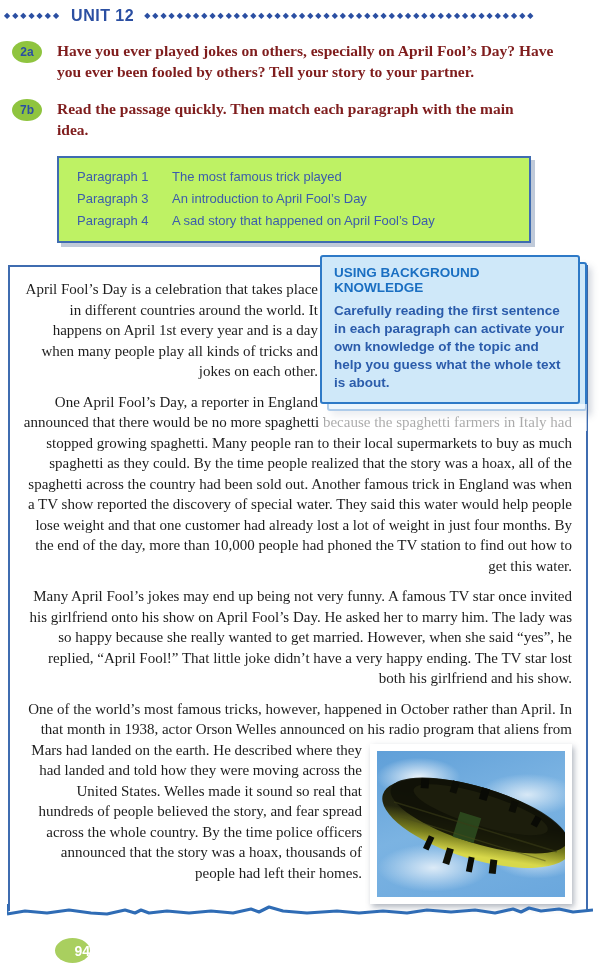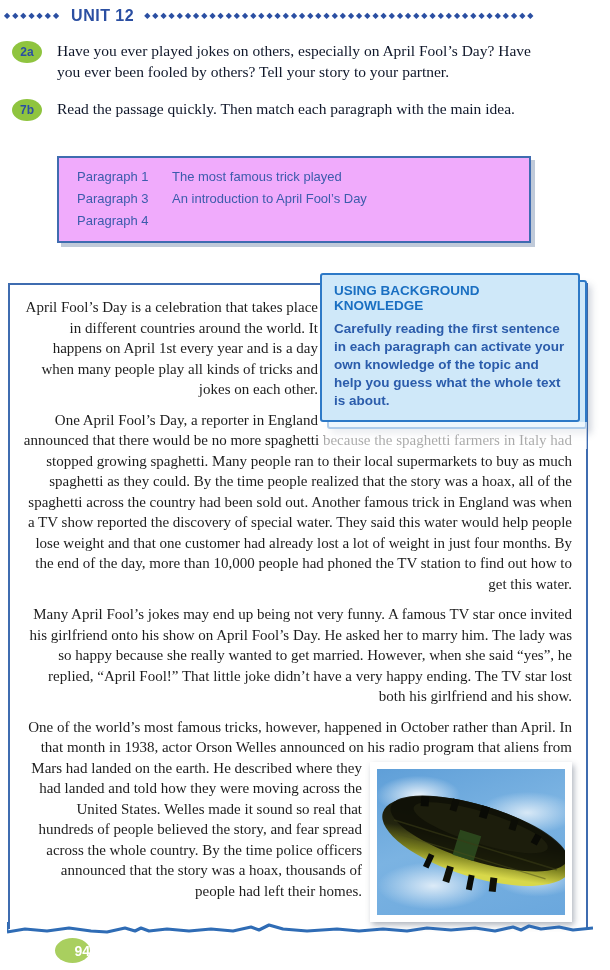--- a/index.html
+++ b/index.html
@@ -26,41 +26,41 @@
   
   .activity { position:relative; padding-left:57px; margin-top:16px; min-height:44px; }
   .badge {
     position:absolute; left:12px; top:1px; width:30px; height:22px;
     background:#8fc43f; border-radius:50%;
     display:flex; align-items:center; justify-content:center;
     font-family:"Liberation Sans", sans-serif; font-weight:bold;
     font-size:12px; color:#2b4fa2;
   }
   .activity-text {
-    font-weight:normal; font-size:15.5px; line-height:21px; width:500px; color:#0f172a;
+    font-weight:bold; font-size:15.5px; line-height:21px; width:500px; color:#7f1d1d;
   }
 
   
   .match-box {
-    margin:14px 0 0 57px; width:474px; background:#f0abfc;
+    margin:14px 0 0 57px; width:474px; background:#bef264;
     border:2px solid #3f6cb0; padding:8px 0 9px 18px;
     box-shadow:4px 4px 0 rgba(140,158,186,0.55);
   }
   .match-row { display:flex; line-height:22px; }
   .match-label {
     width:95px; font-family:"Liberation Sans", sans-serif;
     font-size:13px; color:#3c5cac;
   }
   .match-idea {
     font-family:"Liberation Sans", sans-serif; font-size:13px; color:#3c5cac;
   }
 
   
   .passage-box {
-    position:relative; margin:40px 0 0 8px; width:580px; height:646px;
+    position:relative; margin:22px 0 0 8px; width:580px; height:646px;
     border:2px solid #3f6cb0; border-bottom:none;
     padding:12px 14px 0 12px; background:#ffffff;
   }
   .passage-box p {
     font-size:15px; line-height:20.5px; margin-bottom:10px; text-align:right;
   }
   .callout-spacer { float:right; width:254px; height:132px; }
 
   
   .strategy-box {
@@ -128,20 +128,21 @@
   <div class="match-row">
     <span class="match-label">Paragraph 1</span>
     <span class="match-idea">The most famous trick played</span>
   </div>
   <div class="match-row">
     <span class="match-label">Paragraph 3</span>
     <span class="match-idea">An introduction to April Fool’s Day</span>
   </div>
   <div class="match-row">
     <span class="match-label">Paragraph 4</span>
+    <span class="match-idea">A sad story that happened on April Fool’s Day</span>
   </div>
 </div>
 
 <div class="passage-box">
 
   <div class="strategy-box">
     <div class="strategy-title">USING BACKGROUND KNOWLEDGE</div>
     <div class="strategy-body">Carefully reading the first sentence in each paragraph can activate your own knowledge of the topic and help you guess what the whole text is about.</div>
   </div>
 

